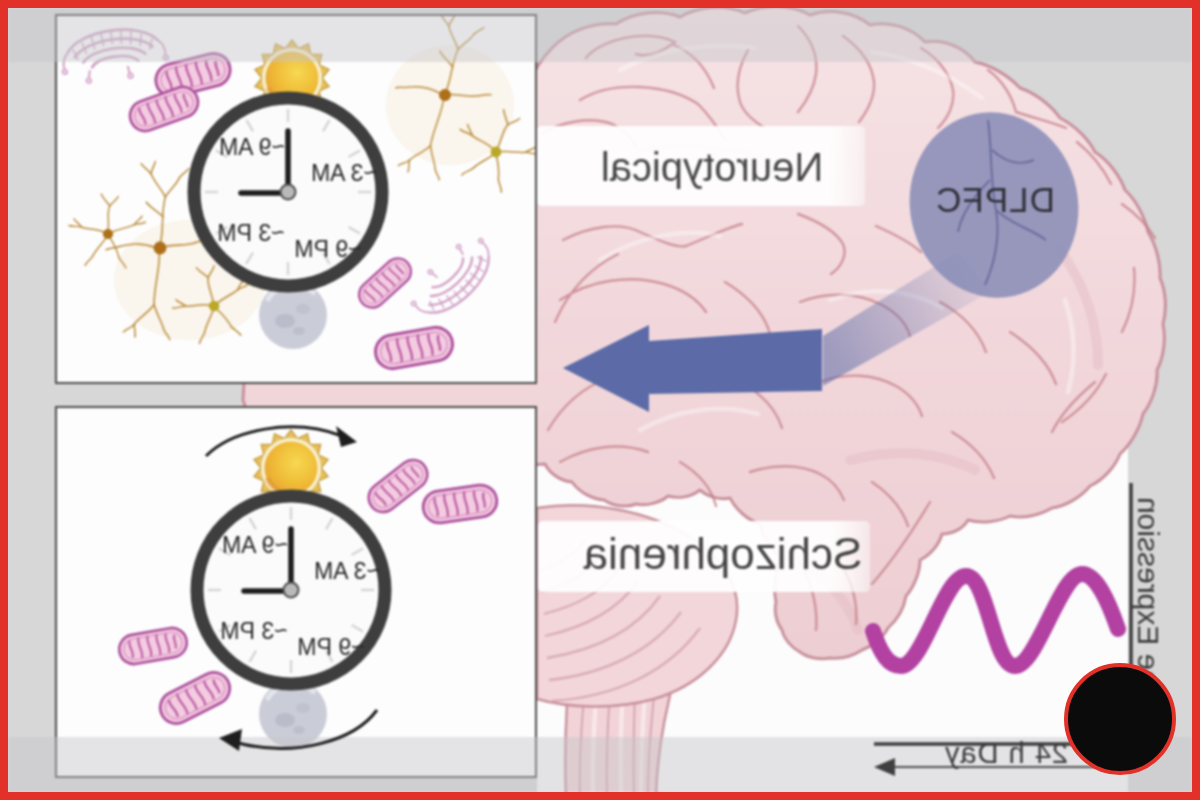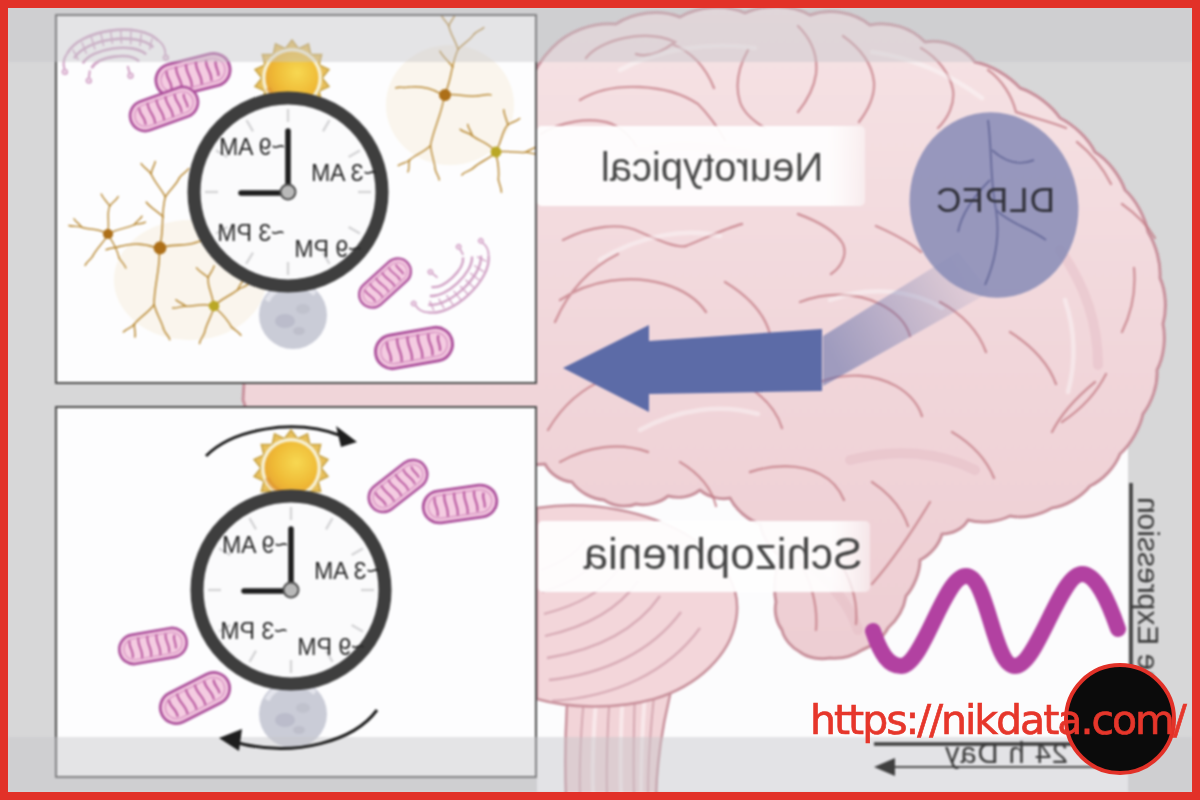--- a/index.html
+++ b/index.html
@@ -618,16 +618,15 @@
   <span class="mtx clklbl" style="left:347px;top:571px">~3 AM</span>
   <span class="mtx clklbl" style="left:254px;top:631px">~3 PM</span>
   <span class="mtx clklbl" style="left:331px;top:647px">~9 PM</span>
 
   <span class="mtx t-day">24 h Day</span>
   <span class="mtx t-gene">Gene Expression</span>
 
  </div>
 
   <div class="blackdot"></div>
-  <span class="watermark">https://nikdata.com/</span>
 
   <div class="redframe"></div>
 </div>
 
 </body></html>

